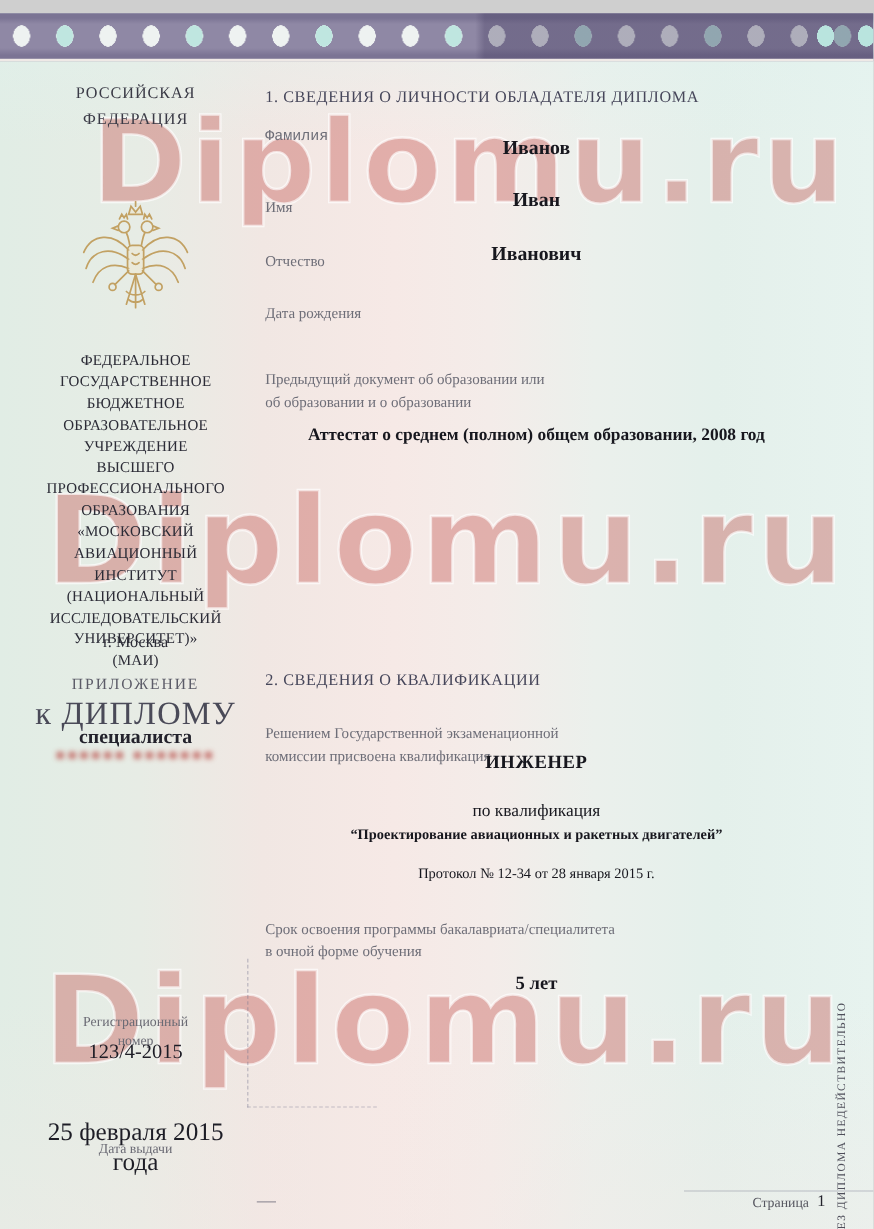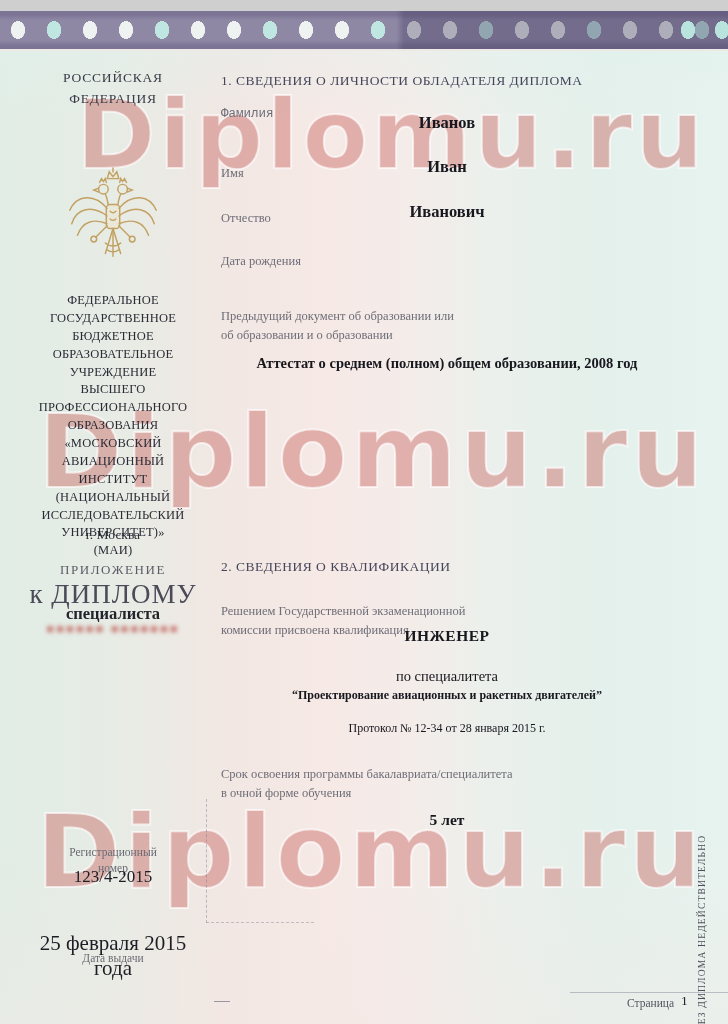--- a/index.html
+++ b/index.html
@@ -180,21 +180,21 @@
   <div class="rlabel f3-label">Дата рождения</div>
 
   <div class="rlabel prev-label preline">Предыдущий документ об образовании или
 об образовании и о образовании</div>
   <div class="rvalue prev-value">Аттестат о среднем (полном) общем образовании, 2008 год</div>
 
   <div class="rtitle s2-title">2. СВЕДЕНИЯ О КВАЛИФИКАЦИИ</div>
   <div class="rlabel decision-label preline">Решением Государственной экзаменационной
 комиссии присвоена квалификация</div>
   <div class="rvalue qual-value">ИНЖЕНЕР</div>
-  <div class="rvalue spec-label">по специалитета</div>
+  <div class="rvalue spec-label">по квалификация</div>
   <div class="rvalue spec-value">“Проектирование авиационных и ракетных двигателей”</div>
   <div class="rvalue protocol">Протокол № 12-34 от 28 января 2015 г.</div>
   <div class="rlabel duration-label preline">Срок освоения программы бакалавриата/специалитета
 в очной форме обучения</div>
   <div class="rvalue duration-value">5 лет</div>
 
   <div class="cutline-v"></div>
   <div class="cutline-h"></div>
   <div class="footline"></div>
   <div class="footdash"></div>

